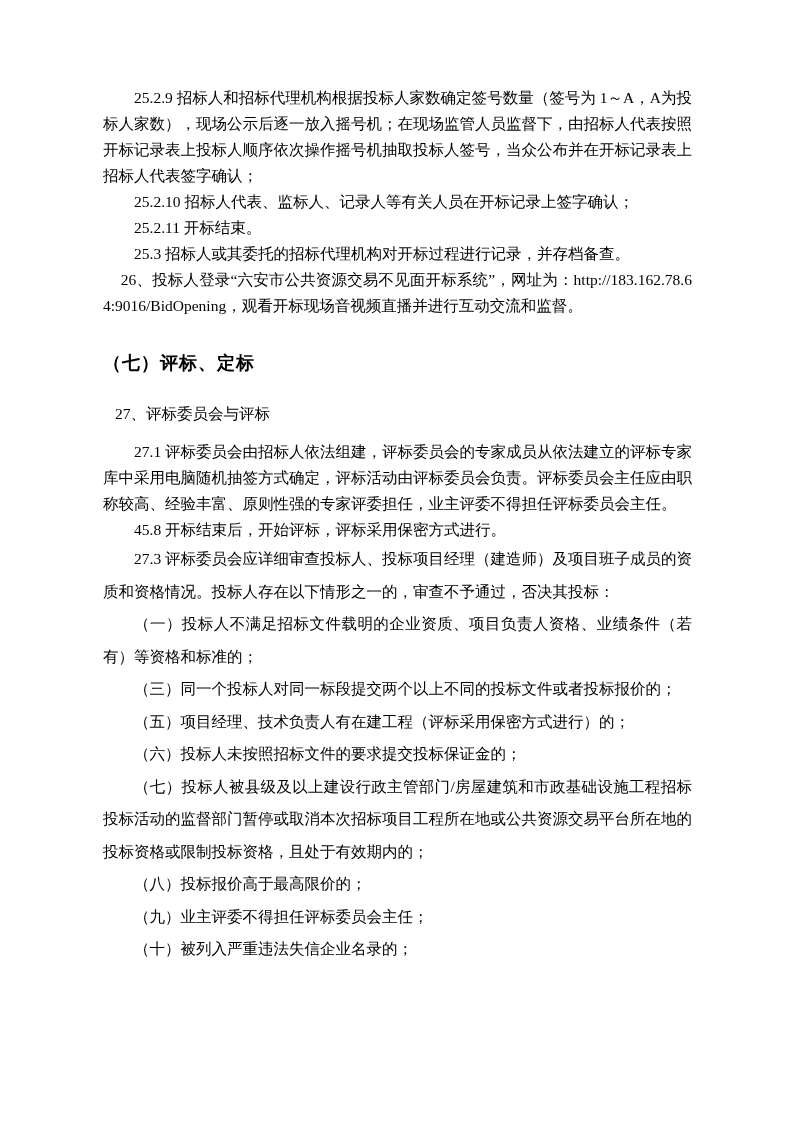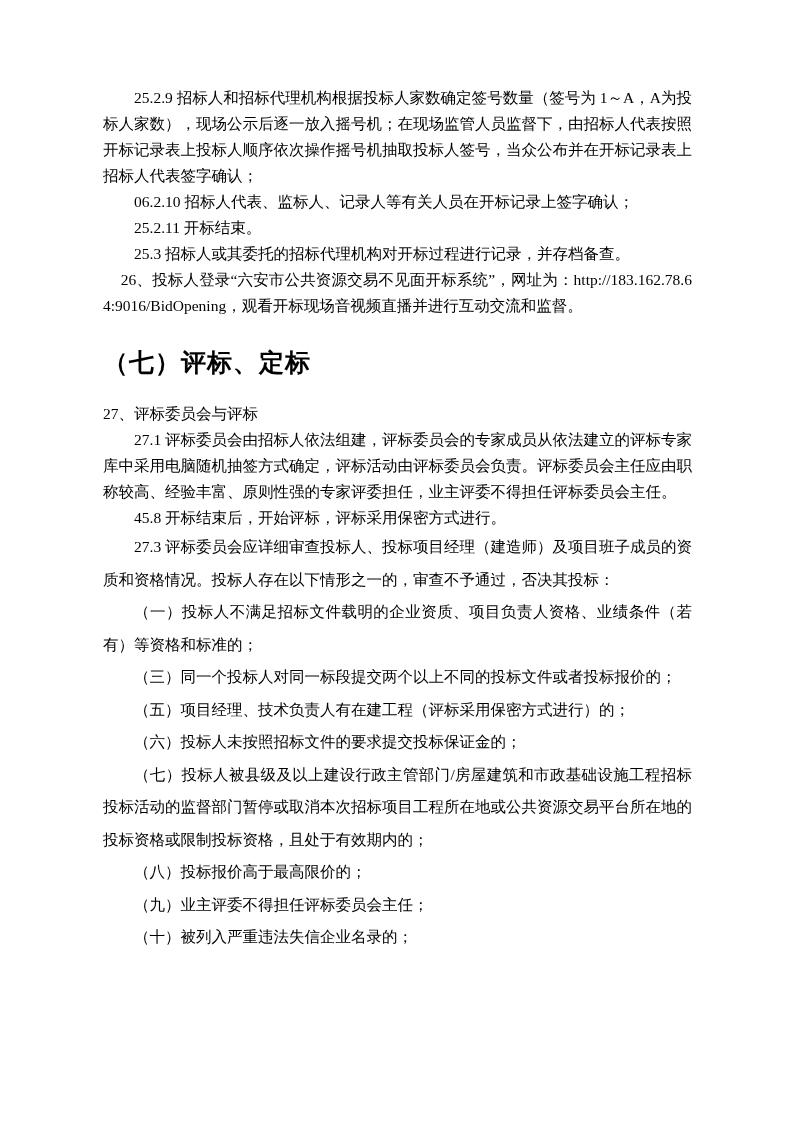--- a/index.html
+++ b/index.html
@@ -30,40 +30,40 @@
     word-break: break-all;
   }
   .para.indent-1 {
     text-indent: 1.15em;
   }
   .para.wide {
     line-height: 32.5px;
   }
   .section-heading {
     margin: 29px 0 23px 0;
-    font-size: 25px;
+    font-size: 18px;
     font-weight: bold;
     line-height: 30px;
     letter-spacing: 1px;
     text-indent: 0;
   }
   .subsection-title {
-    margin: 0;
+    margin: 12px;
     font-size: 15.5px;
     line-height: 26px;
     text-indent: 0;
   }
 </style>
 </head>
 <body>
 
 <main class="page">
 
   <p class="para">25.2.9 招标人和招标代理机构根据投标人家数确定签号数量（签号为 1～A，A为投标人家数），现场公示后逐一放入摇号机；在现场监管人员监督下，由招标人代表按照开标记录表上投标人顺序依次操作摇号机抽取投标人签号，当众公布并在开标记录表上招标人代表签字确认；</p>
-  <p class="para">06.2.10 招标人代表、监标人、记录人等有关人员在开标记录上签字确认；</p>
+  <p class="para">25.2.10 招标人代表、监标人、记录人等有关人员在开标记录上签字确认；</p>
   <p class="para">25.2.11 开标结束。</p>
   <p class="para">25.3 招标人或其委托的招标代理机构对开标过程进行记录，并存档备查。</p>
   <p class="para indent-1">26、投标人登录“六安市公共资源交易不见面开标系统”，网址为：http://183.162.78.64:9016/BidOpening，观看开标现场音视频直播并进行互动交流和监督。</p>
 
   <h1 class="section-heading">（七）评标、定标</h1>
 
   <p class="subsection-title">27、评标委员会与评标</p>
 
   <p class="para">27.1 评标委员会由招标人依法组建，评标委员会的专家成员从依法建立的评标专家库中采用电脑随机抽签方式确定，评标活动由评标委员会负责。评标委员会主任应由职称较高、经验丰富、原则性强的专家评委担任，业主评委不得担任评标委员会主任。</p>
   <p class="para">45.8 开标结束后，开始评标，评标采用保密方式进行。</p>

